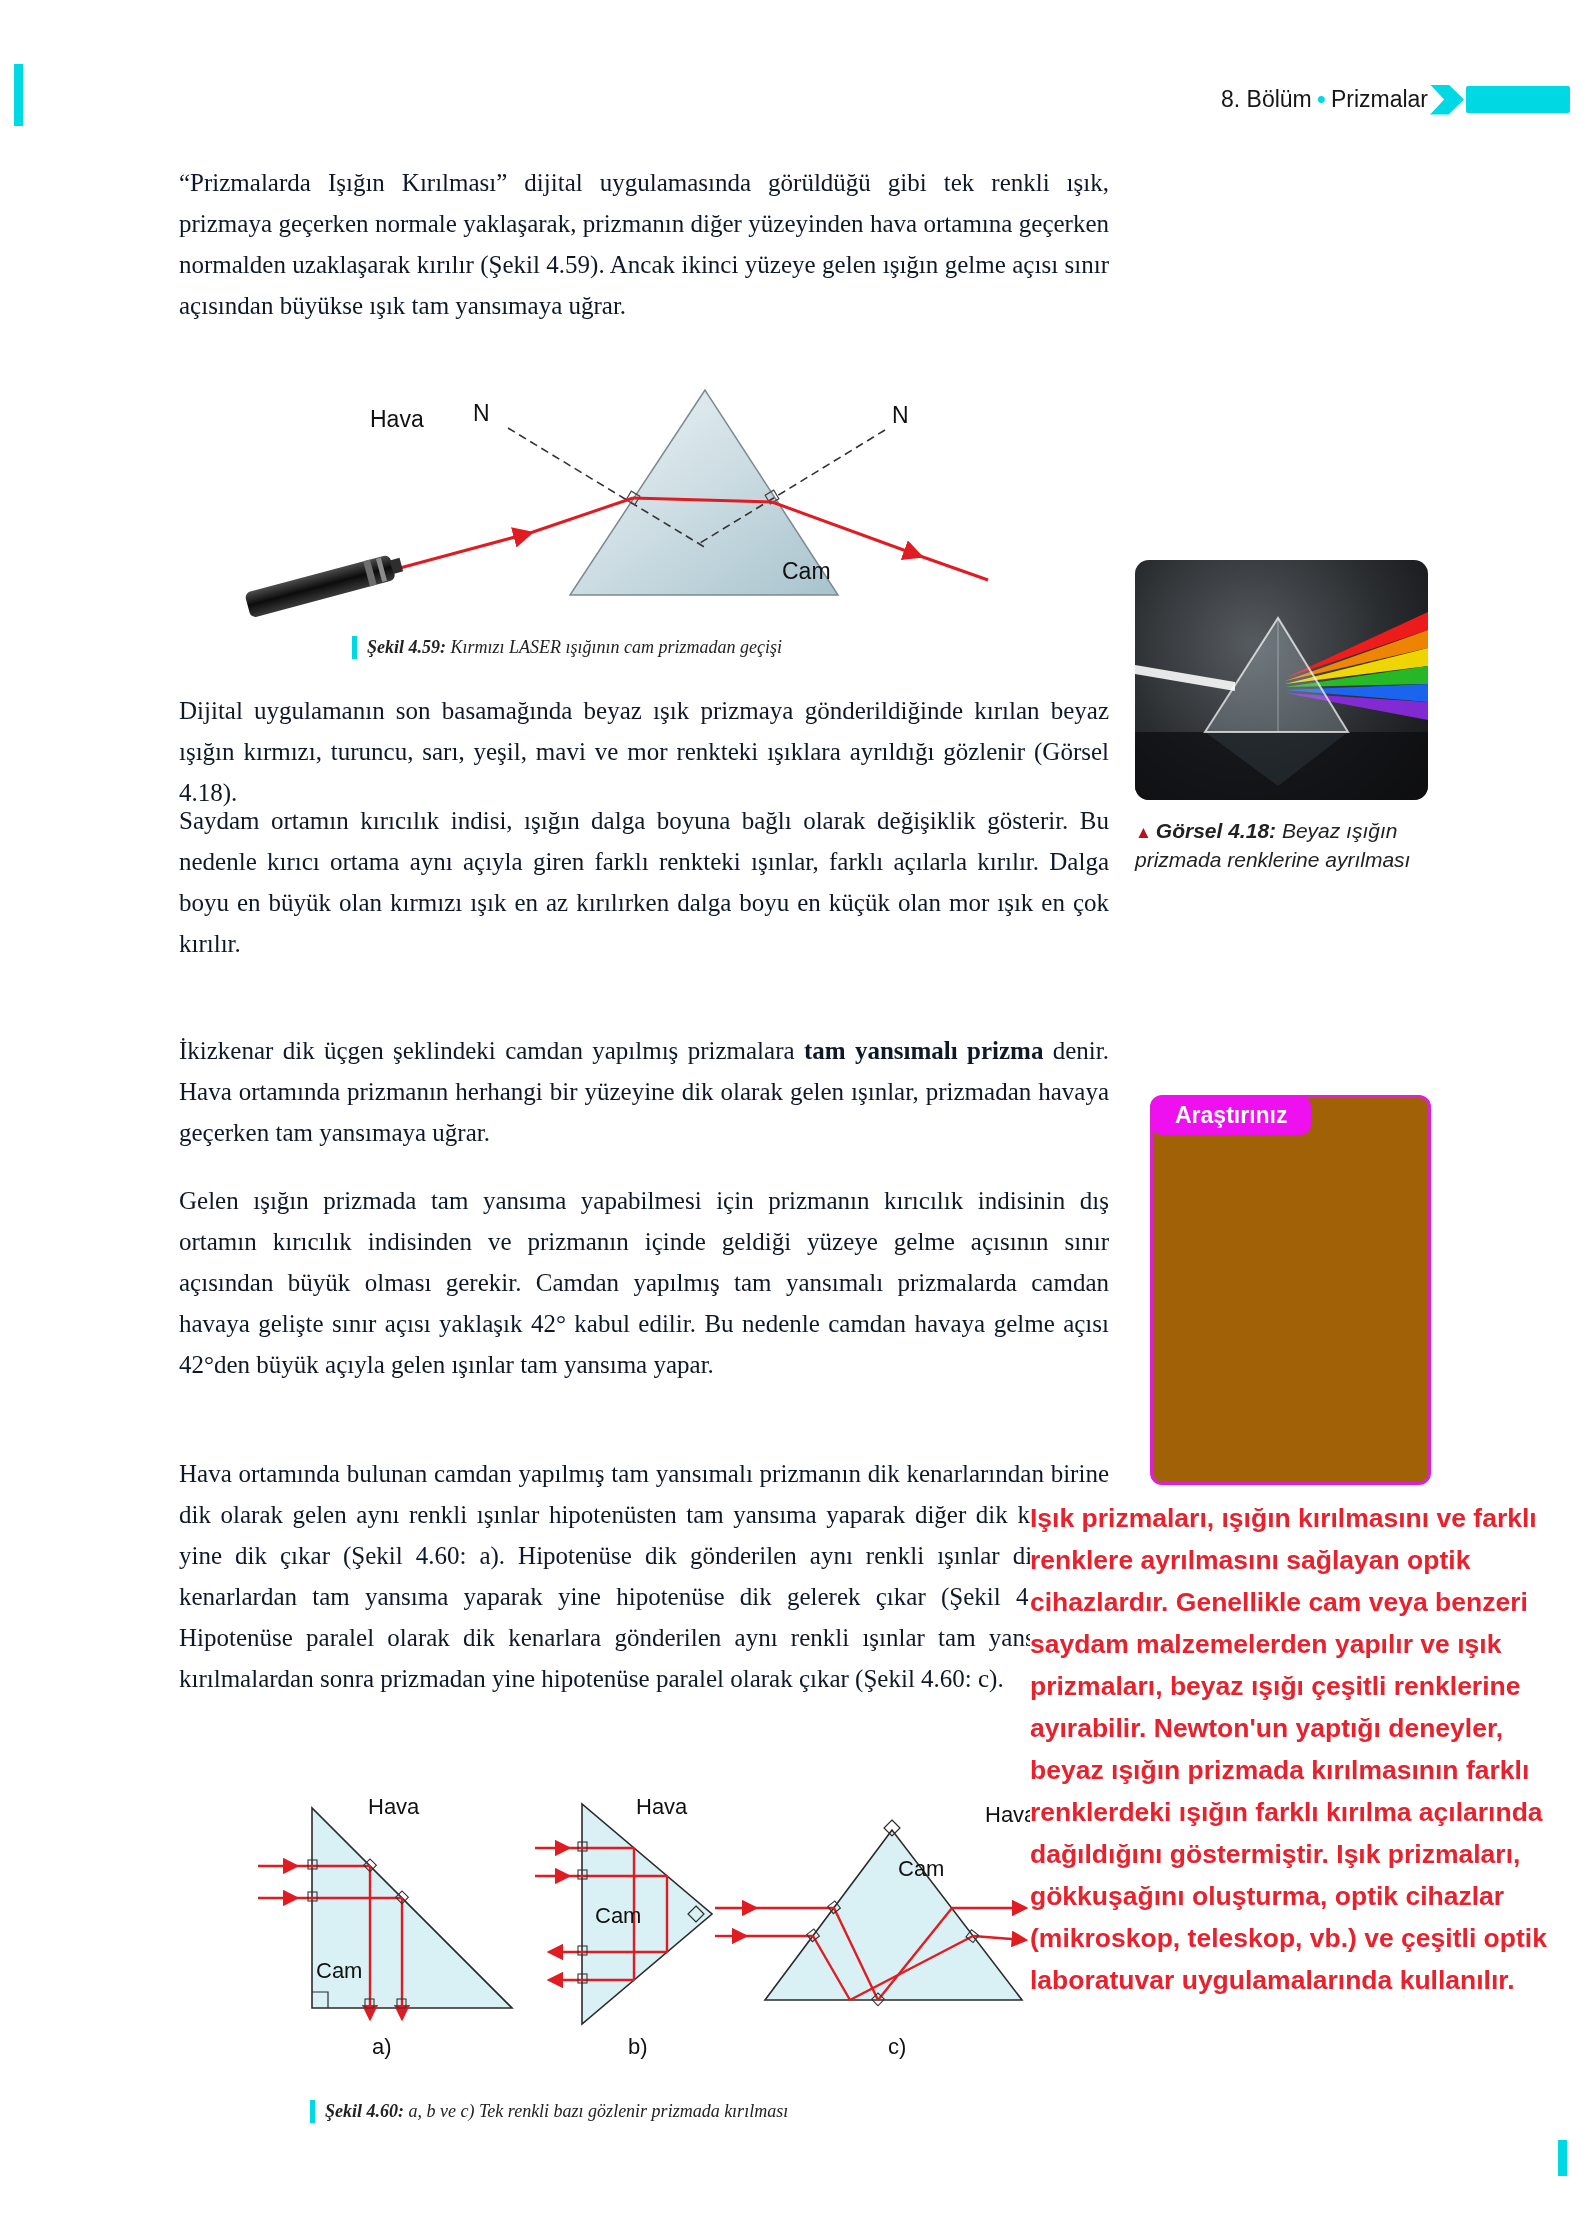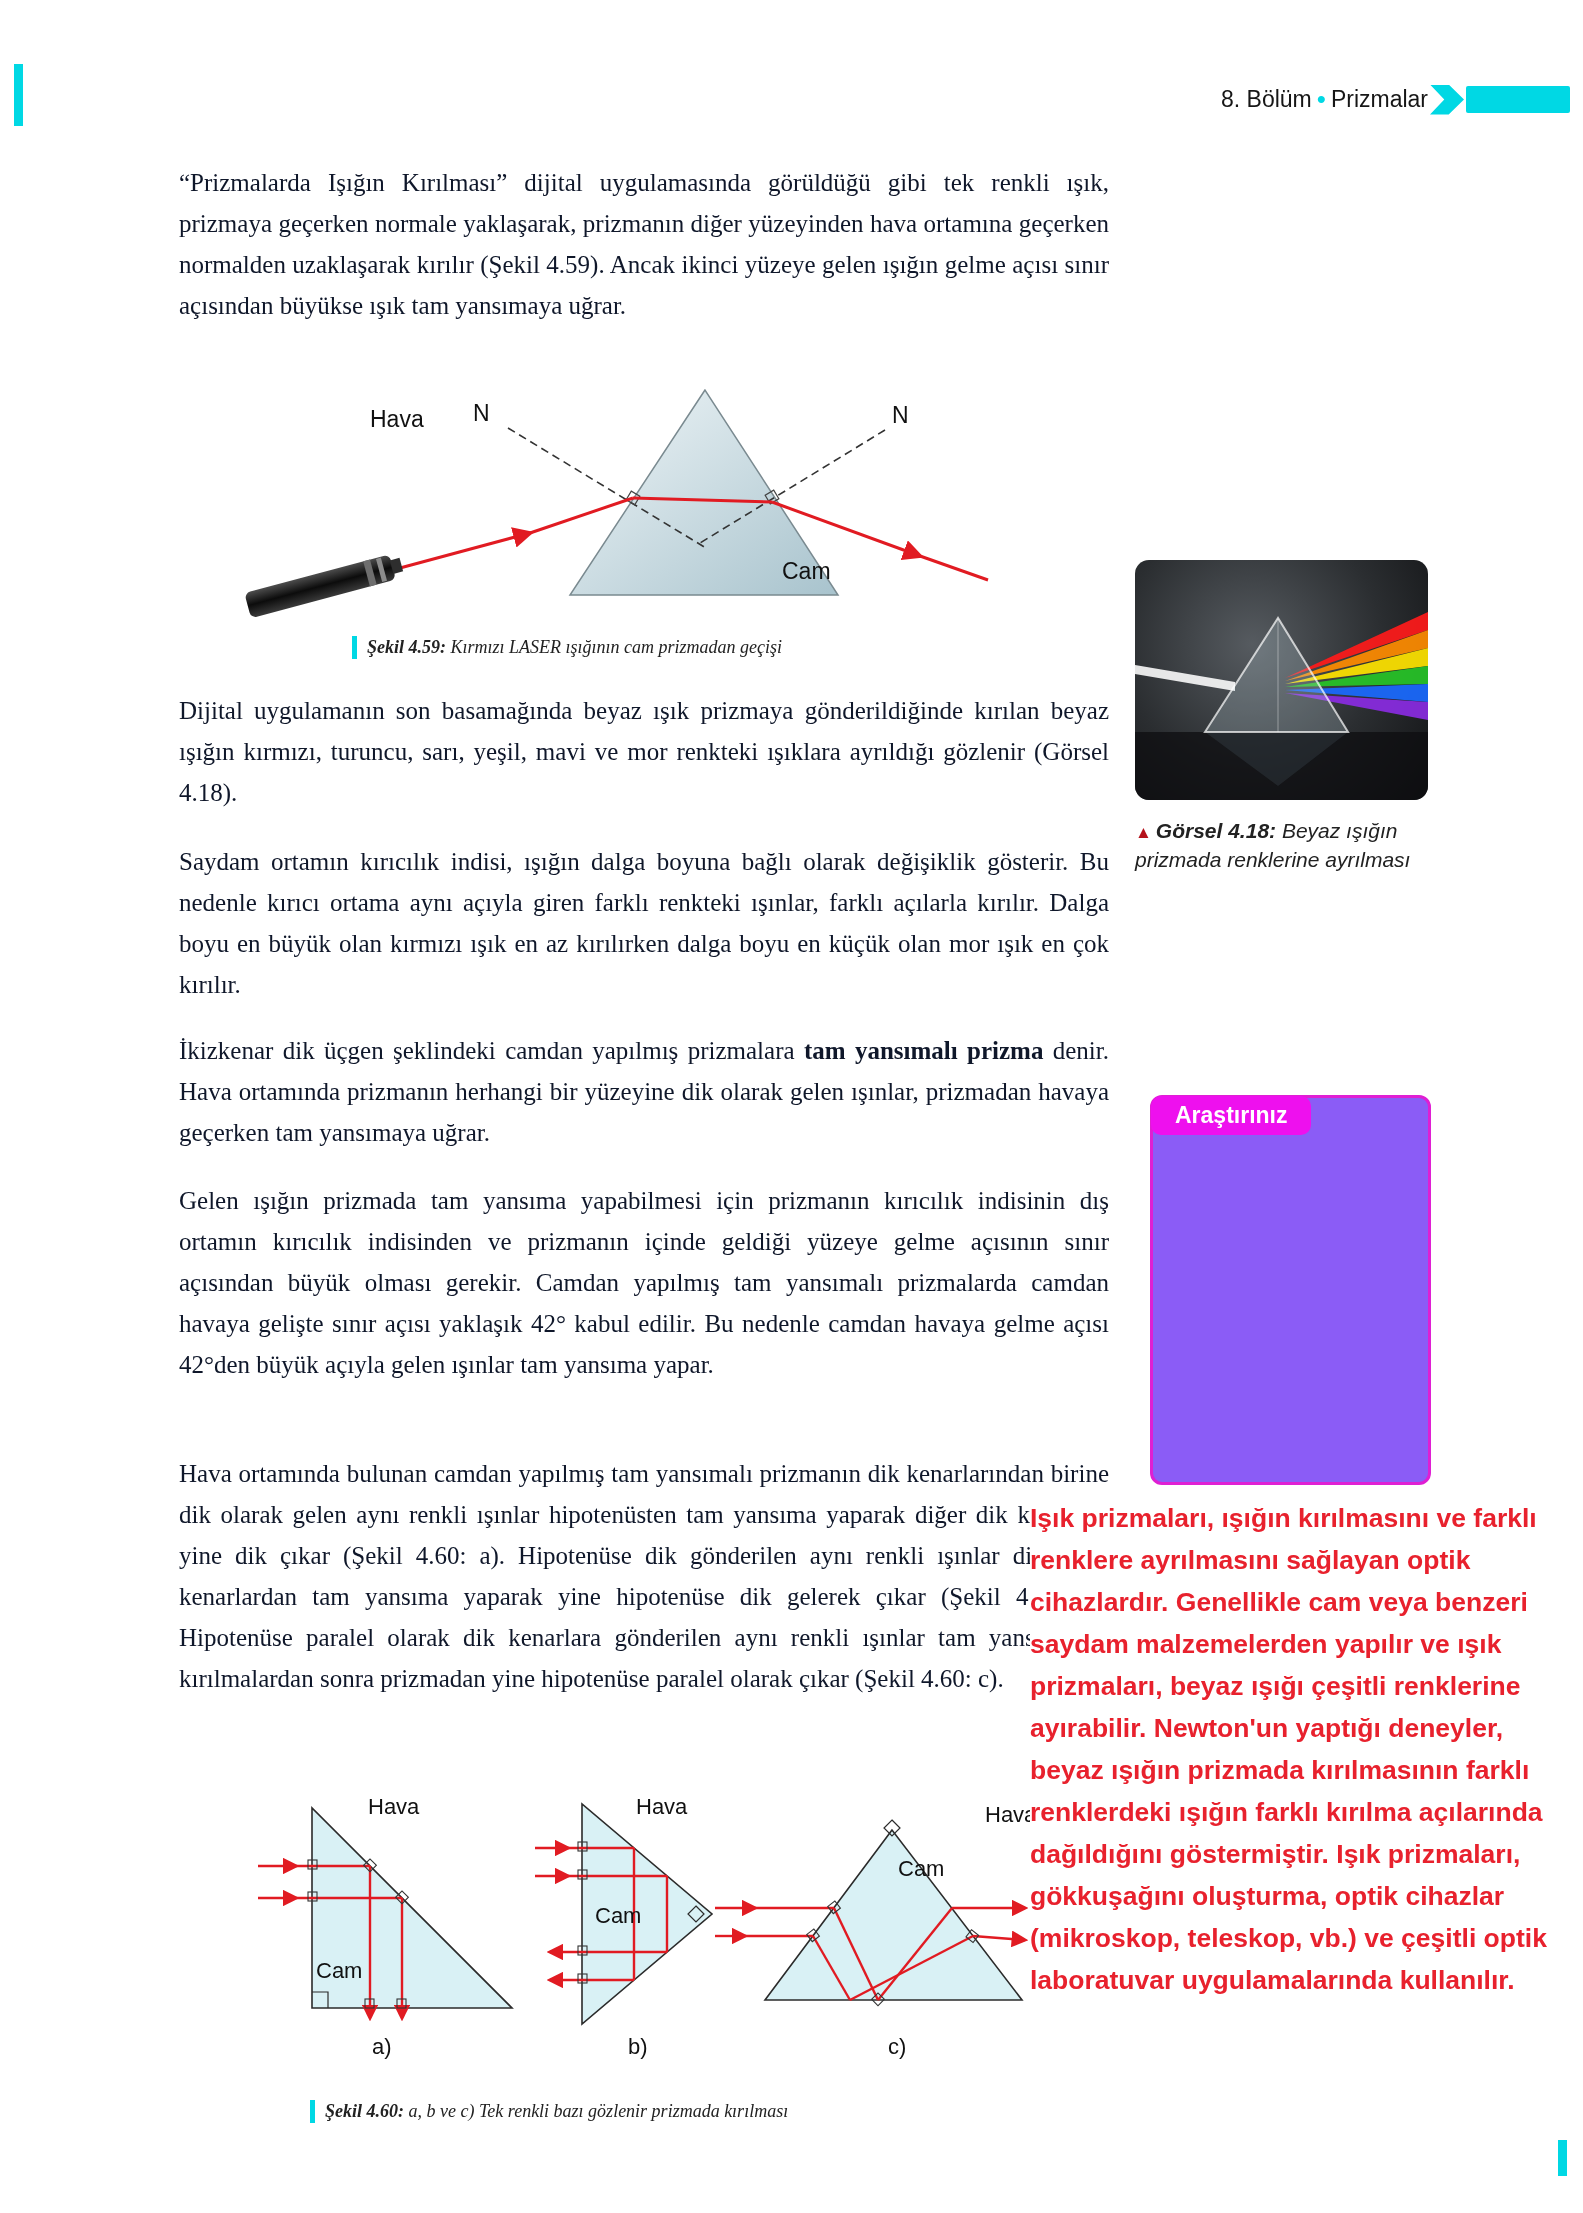--- a/index.html
+++ b/index.html
@@ -39,21 +39,21 @@
            border-radius:14px; overflow:hidden;
            background:radial-gradient(circle at 40% 35%, #565b60 0%, #2b2e31 55%, #101113 100%); }
   .imgcap { position:absolute; left:1135px; top:816px; width:300px;
             font-family:"Liberation Sans", sans-serif; font-size:21px; line-height:1.4; color:#222; }
   .imgcap .mark { color:#b5121b; font-size:17px; margin-right:4px; }
   .imgcap .lbl { font-weight:700; font-style:italic; }
   .imgcap .txt { font-style:italic; }
 
   
   .rbox { position:absolute; left:1150px; top:1095px; width:281px; min-height:390px;
-          background:#8b5cf6; border:3px solid #df1fd3; border-radius:12px; }
+          background:#a16207; border:3px solid #df1fd3; border-radius:12px; }
   .rtitle { display:inline-block; background:#ee10ee; color:#fff; font-weight:700;
             font-family:"Liberation Sans", sans-serif; font-size:23px; padding:6px 24px;
             border-radius:10px; margin:-2px 0 8px -2px; }
   .rbody { padding:0 16px 14px 16px; font-family:"Liberation Sans", sans-serif;
            font-size:23px; line-height:1.42; color:#1b1b1b; }
 
   
   .rednote { position:absolute; left:1030px; top:1497px; width:530px; background:#ffffff;
              font-family:"Liberation Sans", sans-serif; font-weight:700; font-size:26.5px;
              line-height:42px; color:#e8212d; }
@@ -143,21 +143,21 @@
       <polygon points="150,133 293,142 293,160" fill="#8a2be2" opacity="0.92"></polygon>
 
       <polygon points="70,172 143,58 213,172" fill="#cfe4ee" fill-opacity="0.22" stroke="#ffffff" stroke-opacity="0.7" stroke-width="2"></polygon>
       <line x1="143" y1="58" x2="143" y2="172" stroke="#ffffff" stroke-opacity="0.25" stroke-width="1.5"></line>
     </svg>
   </div>
   <div class="imgcap">
     <span class="mark">▲</span><span class="lbl">Görsel 4.18:</span><span class="txt"> Beyaz ışığın prizmada renklerine ayrılması</span>
   </div>
 
-  <div class="para" style="top:841px;">Saydam ortamın kırıcılık indisi, ışığın dalga boyuna bağlı olarak değişiklik gösterir. Bu nedenle kırıcı ortama aynı açıyla giren farklı renkteki ışınlar, farklı açılarla kırılır. Dalga boyu en büyük olan kırmızı ışık en az kırılırken dalga boyu en küçük olan mor ışık en çok kırılır.</div>
+  <div class="para" style="top:800px;">Saydam ortamın kırıcılık indisi, ışığın dalga boyuna bağlı olarak değişiklik gösterir. Bu nedenle kırıcı ortama aynı açıyla giren farklı renkteki ışınlar, farklı açılarla kırılır. Dalga boyu en büyük olan kırmızı ışık en az kırılırken dalga boyu en küçük olan mor ışık en çok kırılır.</div>
 
   <div class="para" style="top:1030px;"><span>İkizkenar dik üçgen şeklindeki camdan yapılmış prizmalara </span><b>tam yansımalı prizma</b><span> denir. Hava ortamında prizmanın herhangi bir yüzeyine dik olarak gelen ışınlar, prizmadan havaya geçerken tam yansımaya uğrar.</span></div>
 
   <div class="para" style="top:1180px;">Gelen ışığın prizmada tam yansıma yapabilmesi için prizmanın kırıcılık indisinin dış ortamın kırıcılık indisinden ve prizmanın içinde geldiği yüzeye gelme açısının sınır açısından büyük olması gerekir. Camdan yapılmış tam yansımalı prizmalarda camdan havaya gelişte sınır açısı yaklaşık 42° kabul edilir. Bu nedenle camdan havaya gelme açısı 42°den büyük açıyla gelen ışınlar tam yansıma yapar.</div>
 
   <div class="rbox">
     <div class="rtitle">Araştırınız</div>
   </div>
 
   <div class="para" style="top:1453px;">Hava ortamında bulunan camdan yapılmış tam yansımalı prizmanın dik kenarlarından birine dik olarak gelen aynı renkli ışınlar hipotenüsten tam yansıma yaparak diğer dik kenardan yine dik çıkar (Şekil 4.60: a). Hipotenüse dik gönderilen aynı renkli ışınlar diğer dik kenarlardan tam yansıma yaparak yine hipotenüse dik gelerek çıkar (Şekil 4.60: b). Hipotenüse paralel olarak dik kenarlara gönderilen aynı renkli ışınlar tam yansıma ve kırılmalardan sonra prizmadan yine hipotenüse paralel olarak çıkar (Şekil 4.60: c).</div>

